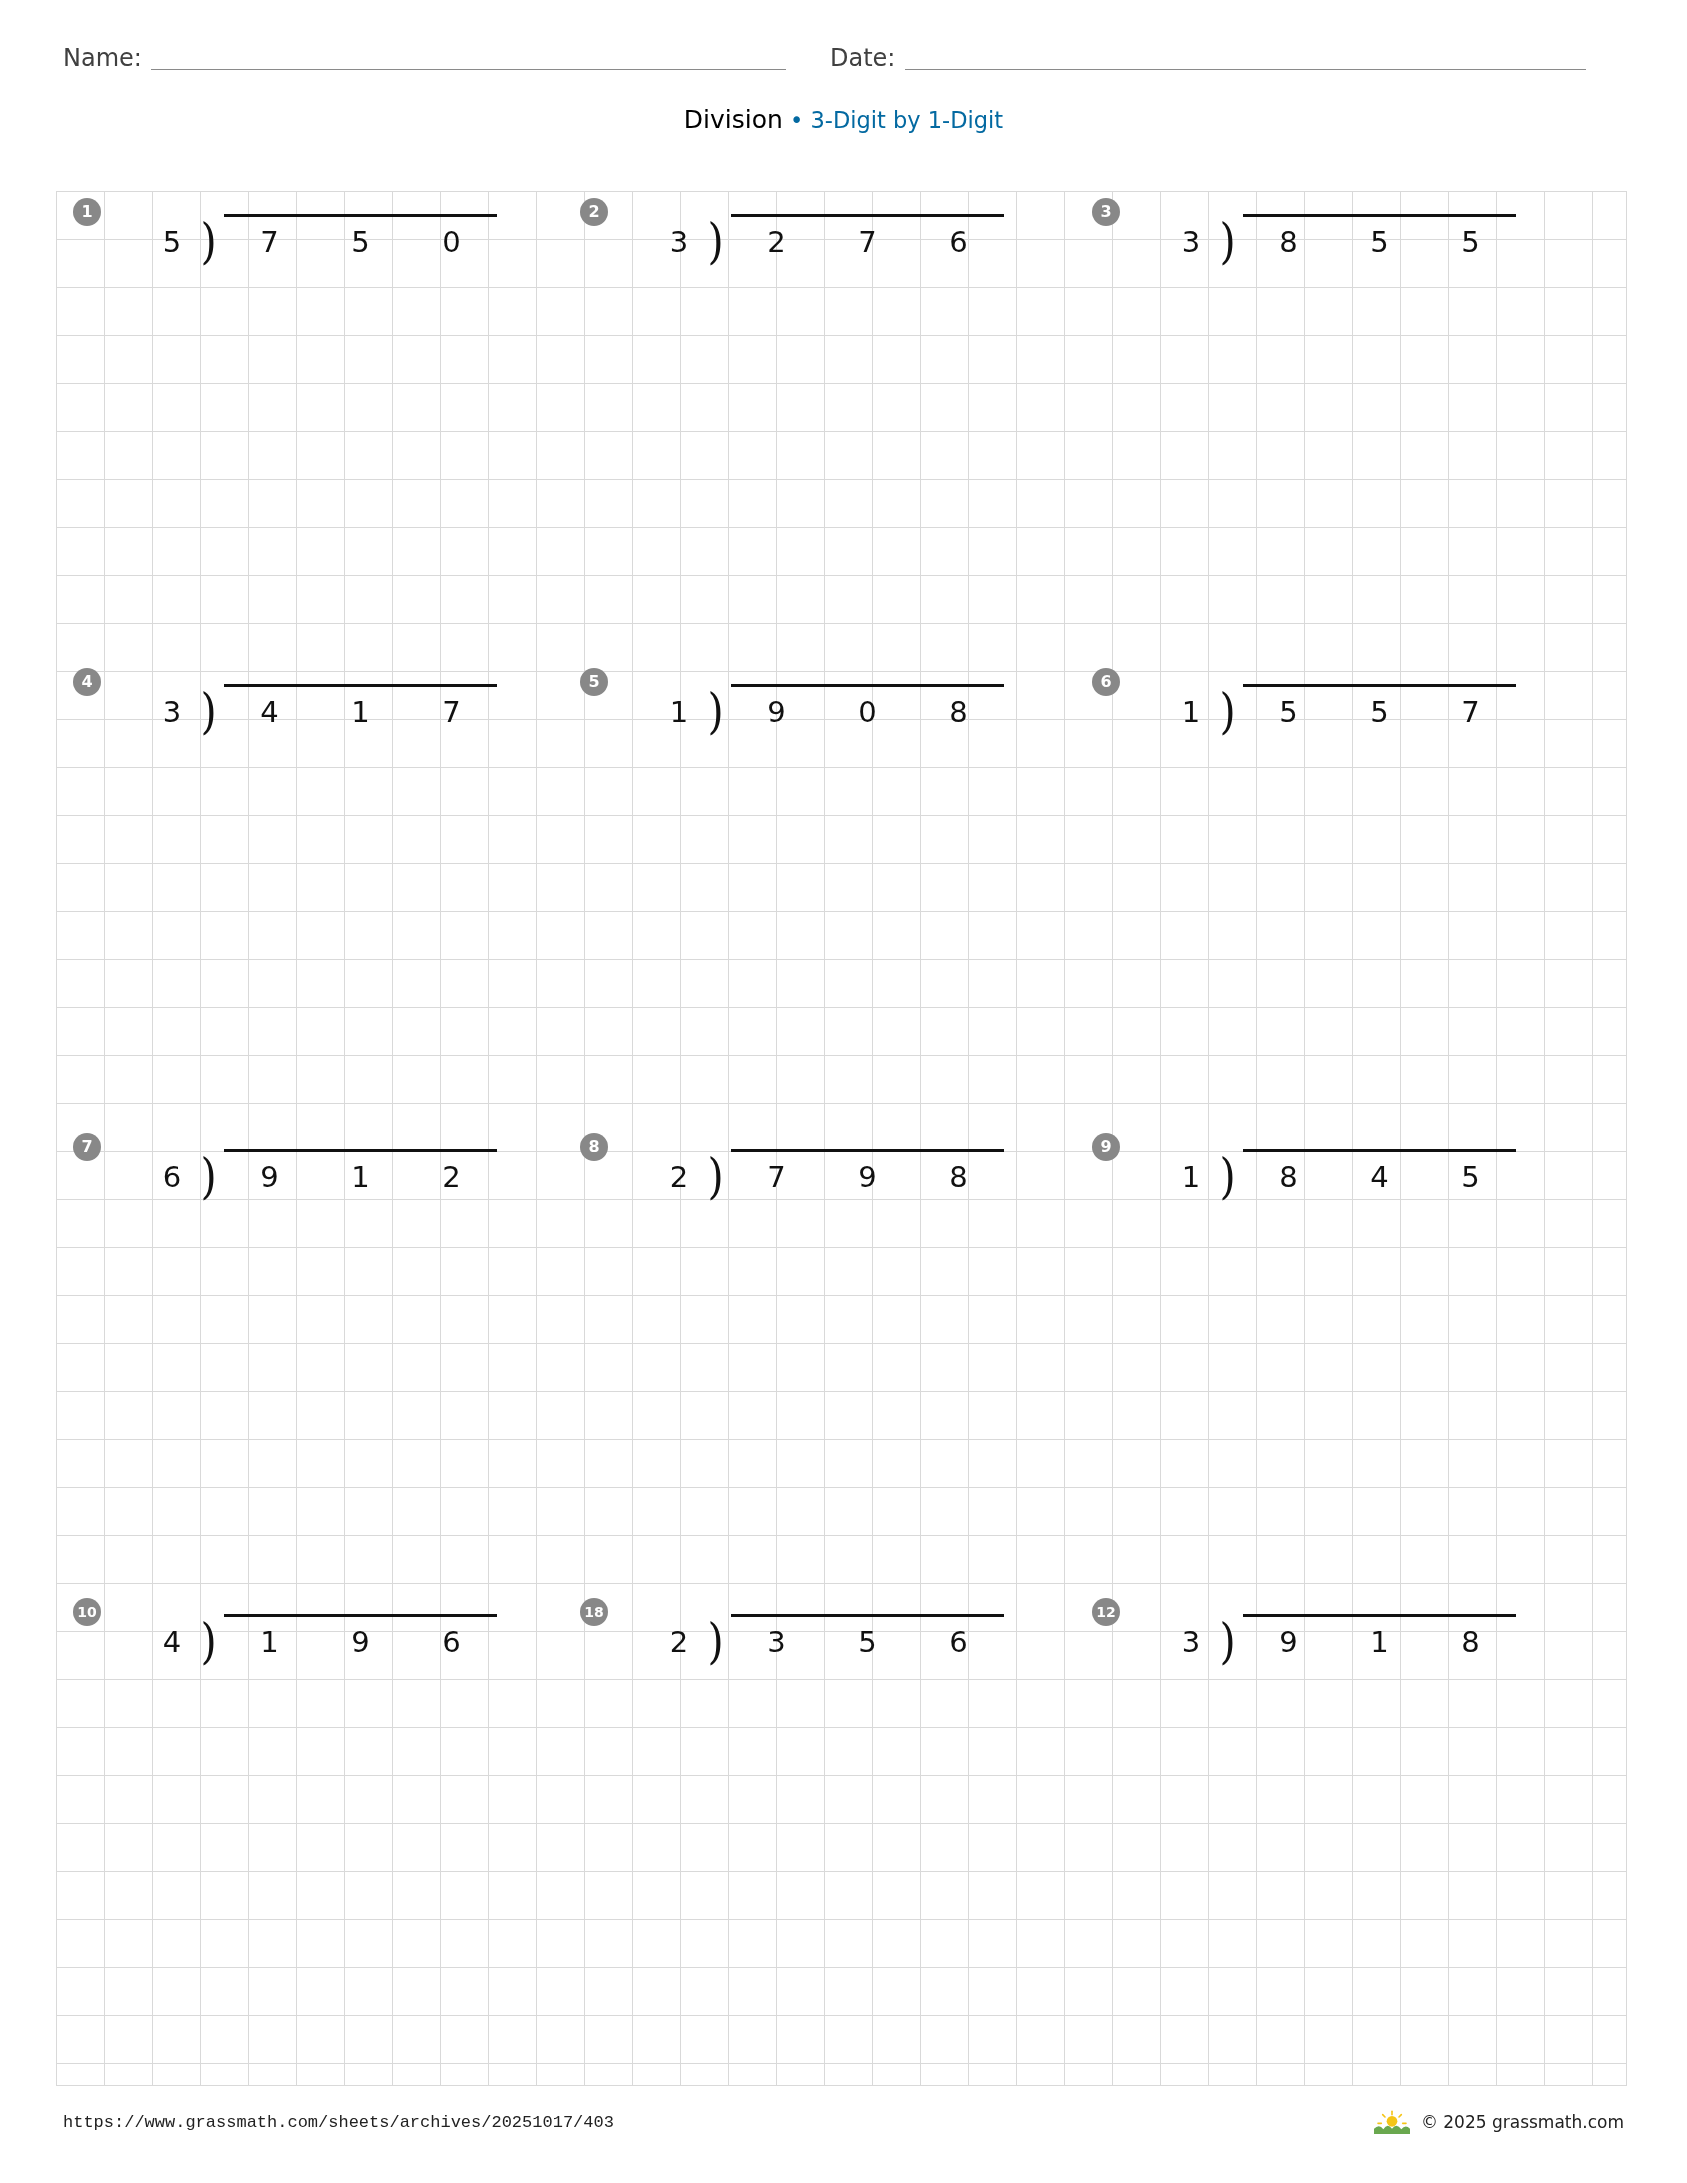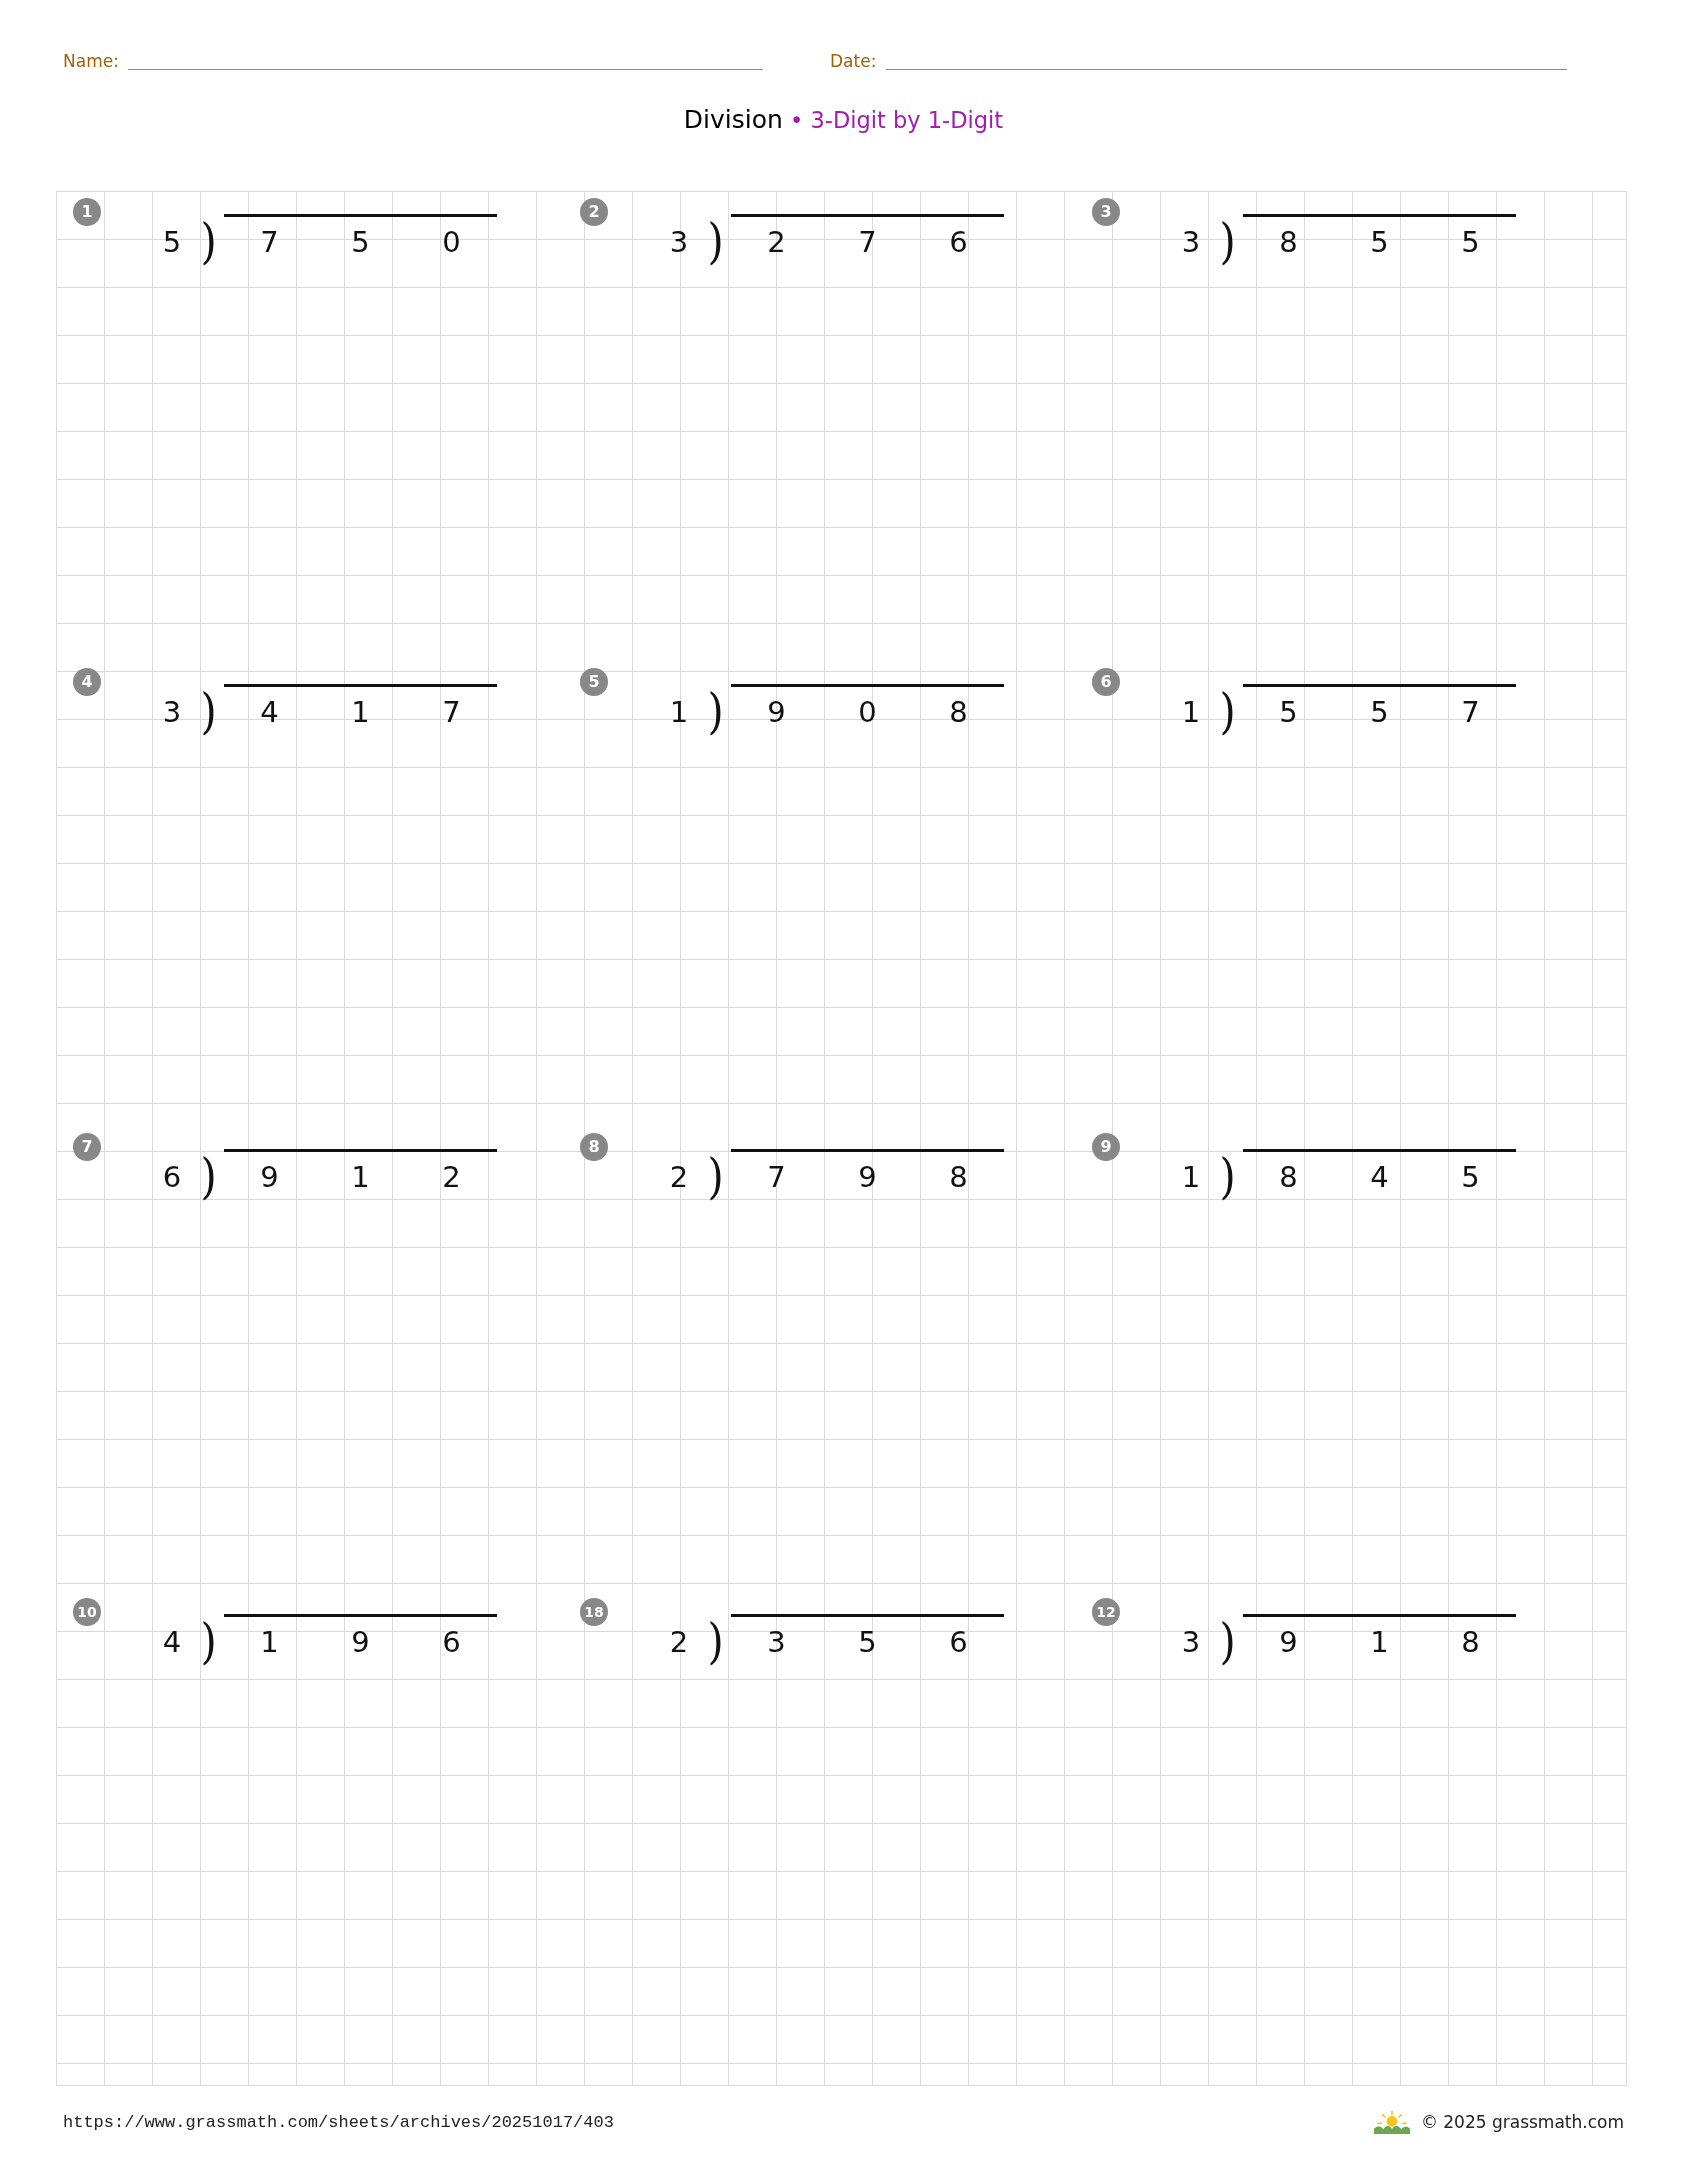--- a/index.html
+++ b/index.html
@@ -33,22 +33,22 @@
     height: 45px;
     display: flex;
     align-items: flex-end;
   }
   .field {
     display: flex;
     align-items: flex-end;
     height: 40px;
   }
   .field-label {
-    font-size: 17px;
-    color: #a16207;
+    font-size: 24px;
+    color: #404040;
     padding-right: 9.3px;
     white-space: nowrap;
     line-height: 1;
   }
   .field-line {
     border-bottom: 1.3px solid #8a8a8a;
     height: 30px;
   }
   .field-name { width: 734px; }
   .field-name .field-line { width: 635px; }
@@ -63,21 +63,21 @@
     text-align: center;
   }
   .title-main {
     font-size: 25px;
     font-weight: normal;
     color: #000000;
   }
   .title-sub {
     font-size: 22.5px;
     font-weight: normal;
-    color: #a21caf;
+    color: #0369a1;
   }
 
   
   .grid {
     position: absolute;
     left: 56px;
     top: 191px;
     width: 1571px;
     height: 1895px;
     background:

